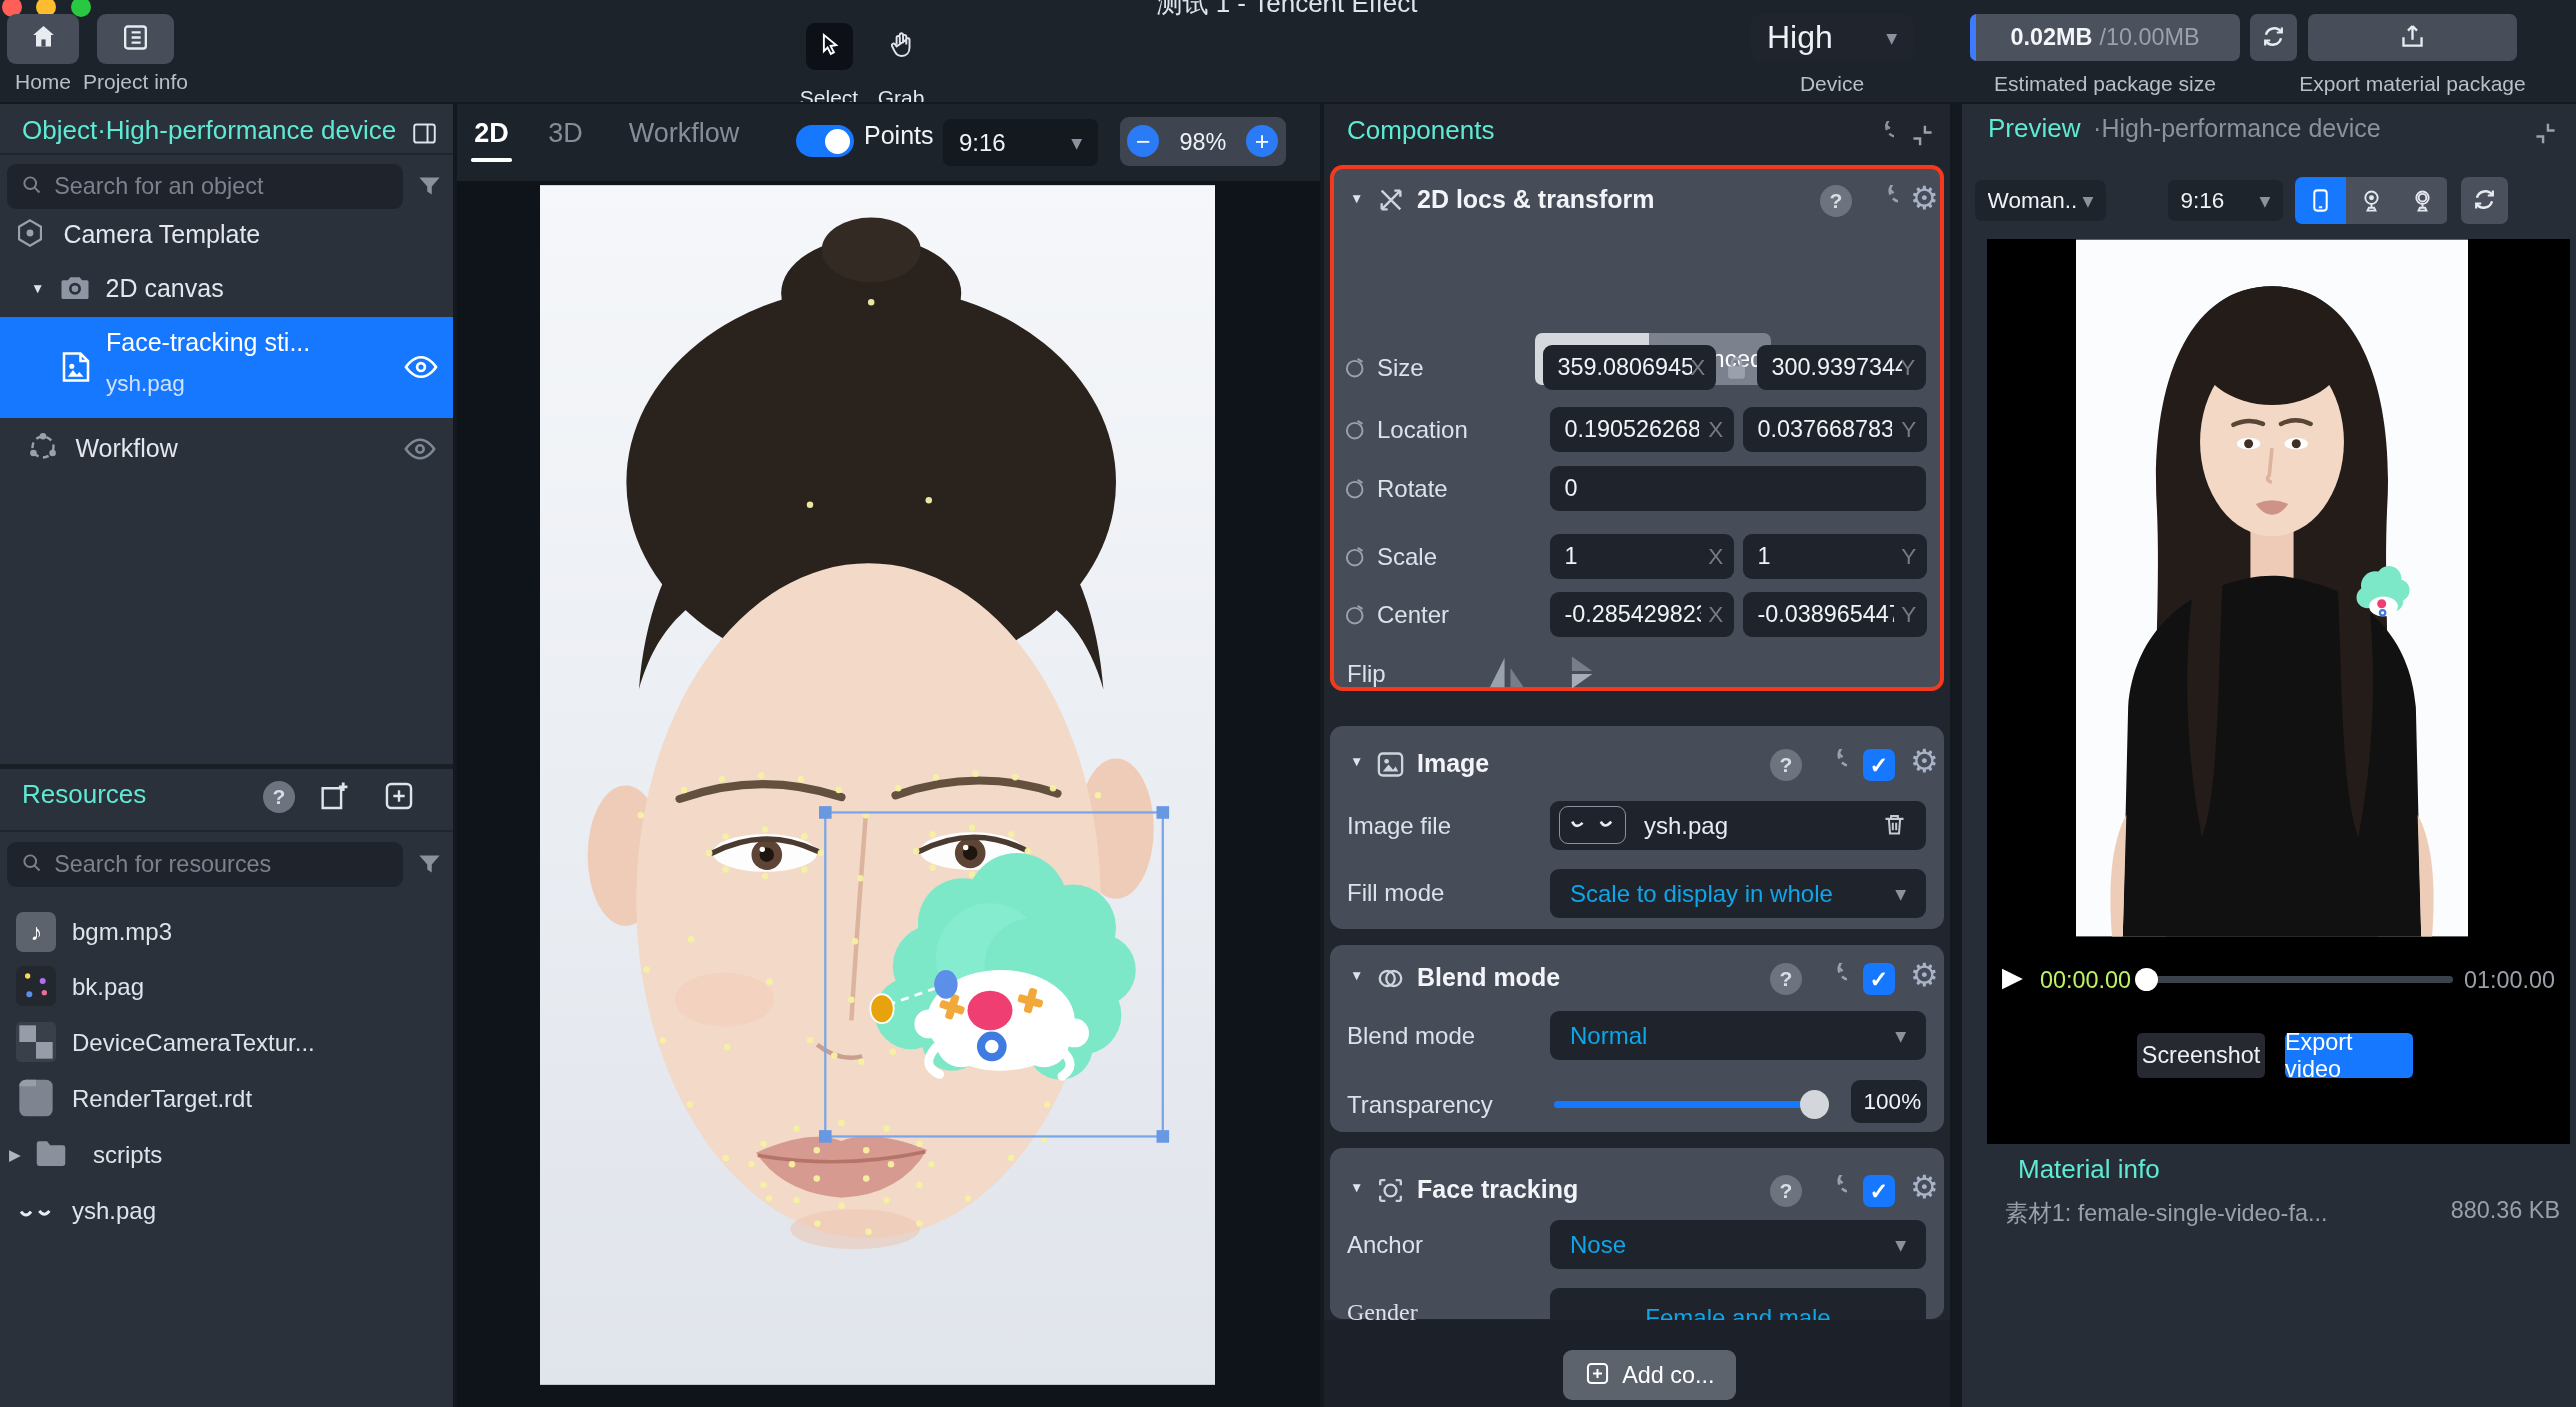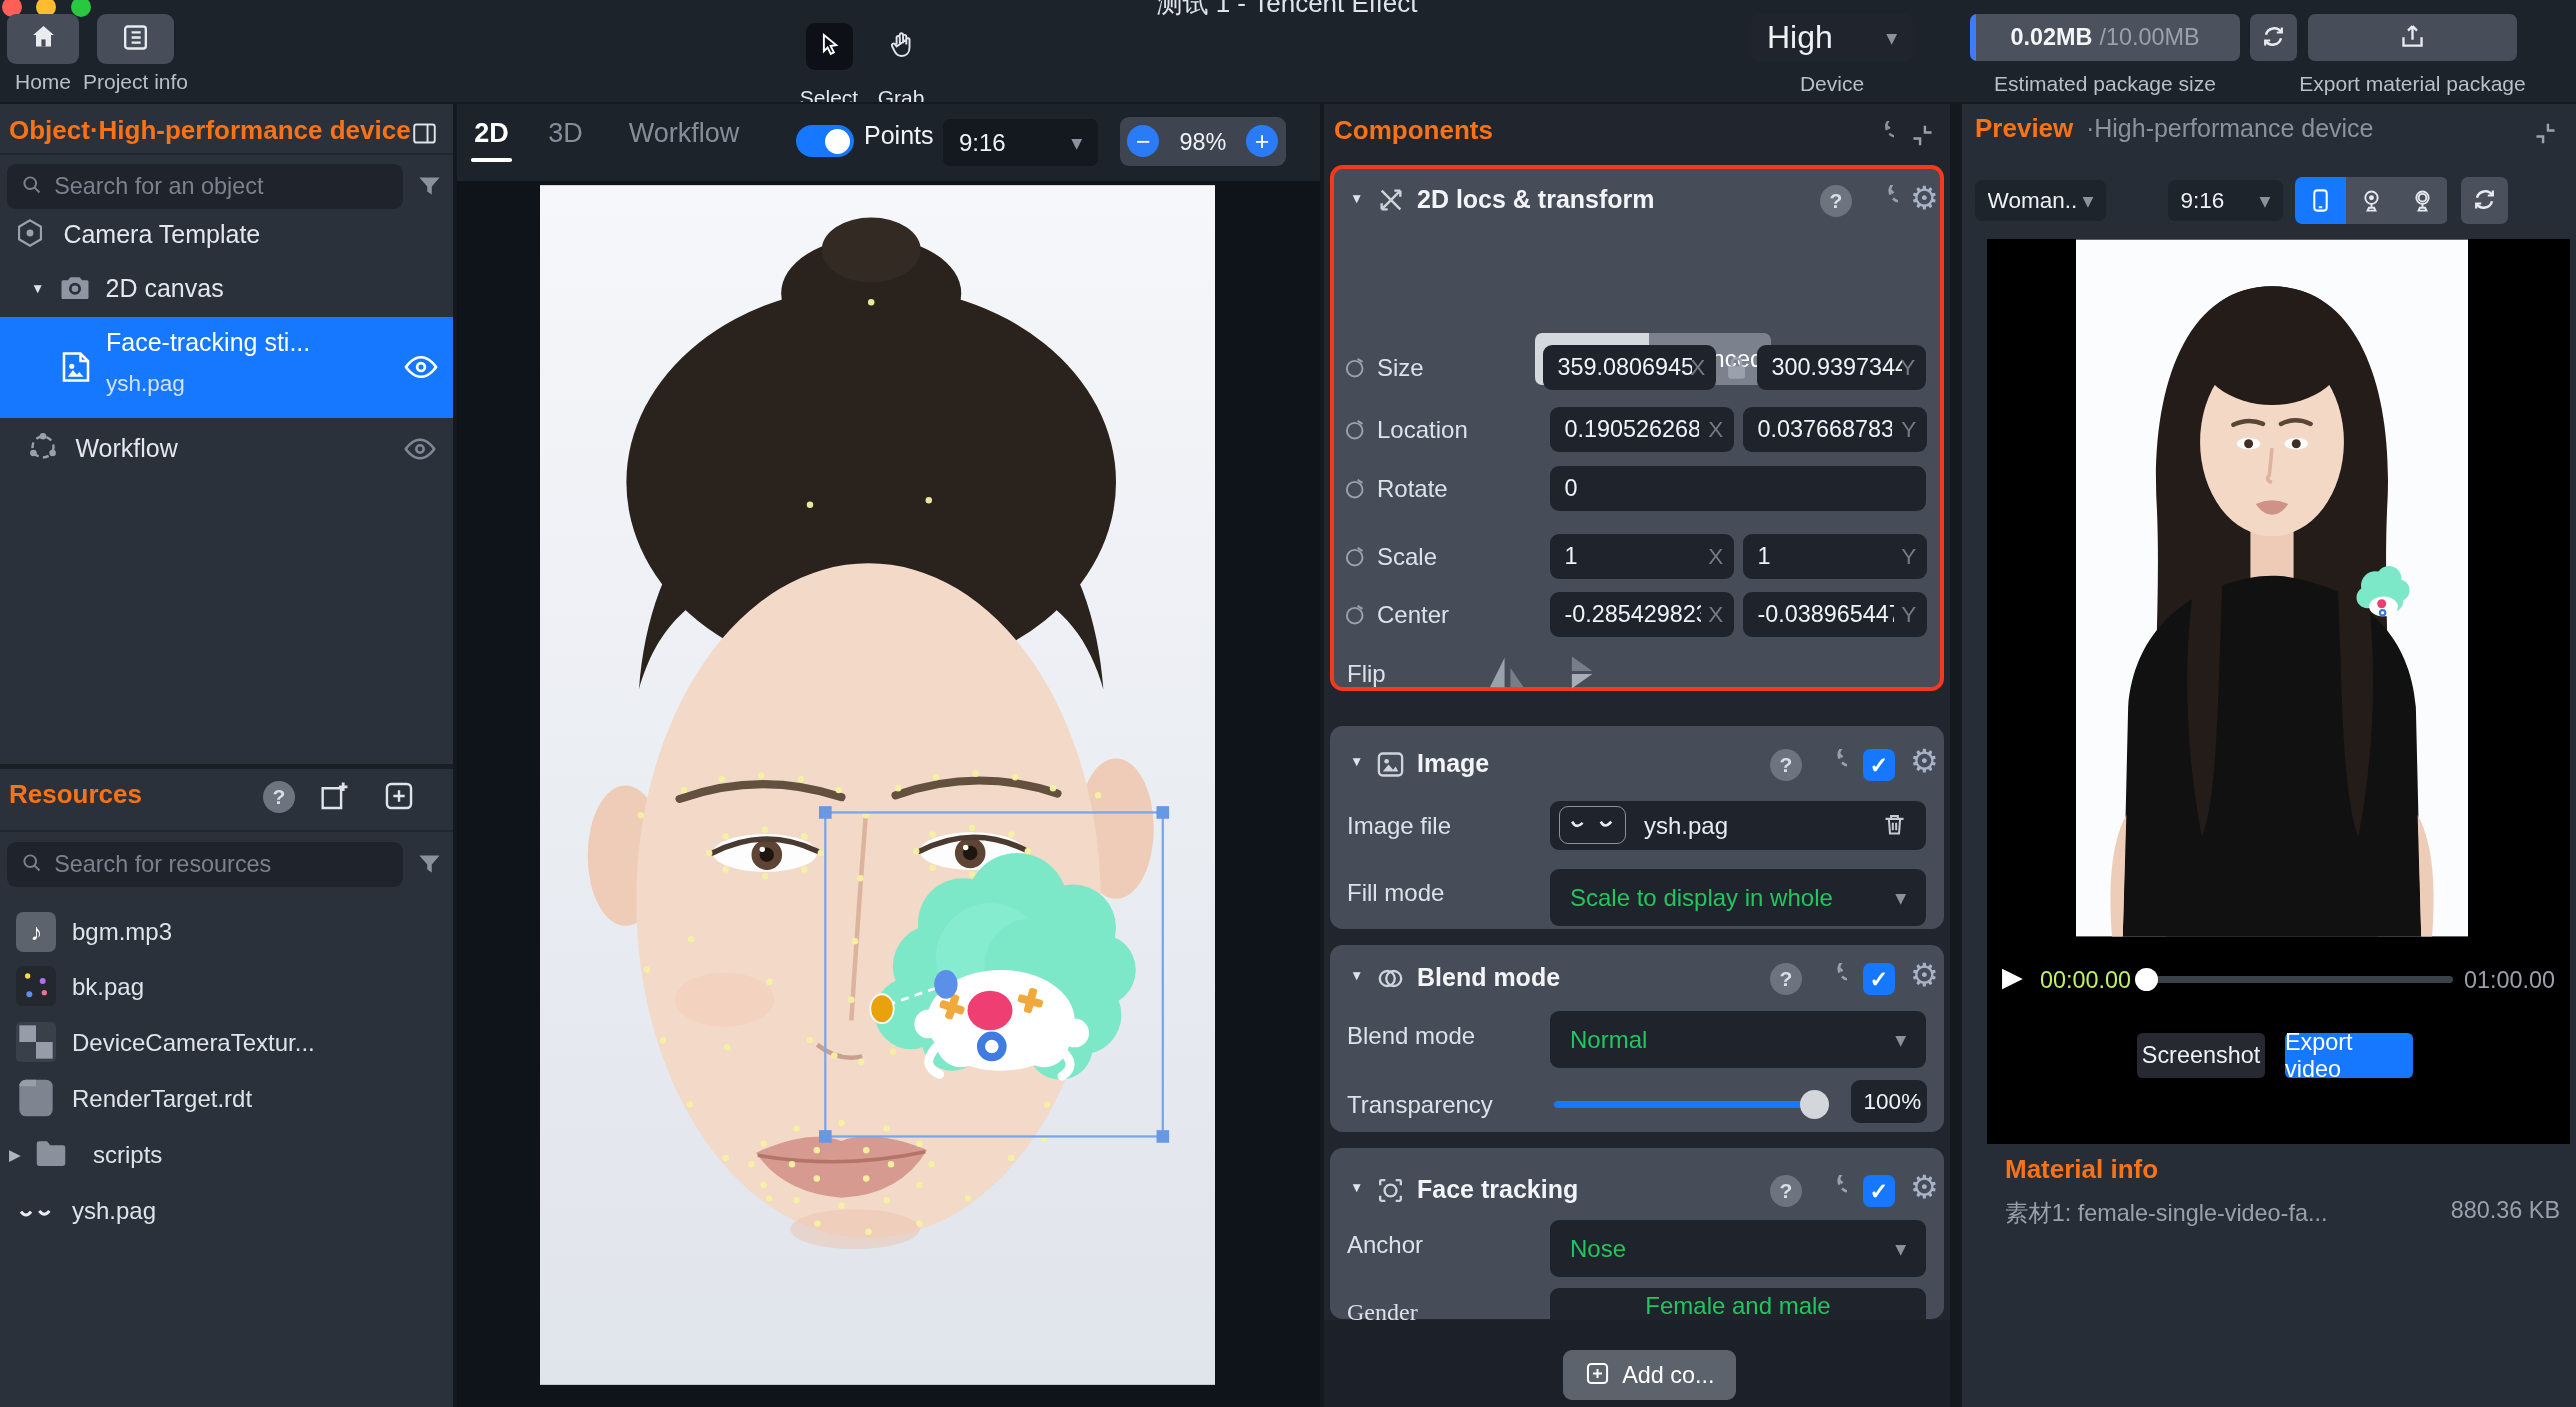--- a/index.html
+++ b/index.html
@@ -1,33 +1,33 @@
 <!DOCTYPE html>
 <html style="font-size:14.4px"><head>
 <meta charset="utf-8">
 <style>
   html,body{margin:0;padding:0;background:#14191f;font-family:"Liberation Sans",sans-serif;}
   #root{position:relative;width:2576px;height:1408px;overflow:hidden;background:#171c23;color:#e7eaf0;}
   .a{position:absolute;}
   .f{display:flex;align-items:center;}
   .btn{background:#474e59;border-radius:9px;}
   .cap{font-size:21px;color:#b9bfc9;text-align:center;}
-  .ttl{font-size:26px;font-weight:700;color:#f97316;white-space:nowrap;}
+  .ttl{font-size:26px;font-weight:400;color:#5eead4;white-space:nowrap;margin-left:13px;}
   .srch{background:#1f242c;border-radius:9px;display:flex;align-items:center;padding:0 12.6px;}
   .srch input{background:transparent;border:none;outline:none;color:#c6ccd6;font-size:23.4px;font-family:"Liberation Sans",sans-serif;width:100%;}
   .srch input::placeholder{color:#7b828e;}
   .treetxt{font-size:25px;color:#e4e8ee;white-space:nowrap;}
   .restxt{font-size:24px;color:#dfe3ea;white-space:nowrap;}
   .card{position:absolute;left:1330px;width:614px;background:#464c58;border-radius:12.6px;box-sizing:border-box;}
   .secttl{font-size:25px;font-weight:700;color:#f2f4f8;white-space:nowrap;}
   .rowlbl{position:absolute;height:45px;display:flex;align-items:center;font-size:24px;color:#dde2ea;white-space:nowrap;}
   .numb{position:absolute;height:45px;background:#1f242c;border-radius:9px;display:flex;align-items:center;overflow:hidden;box-sizing:border-box;}
   .val{font-size:23.4px;color:#f0f3f7;padding-left:14.4px;white-space:nowrap;overflow:hidden;}
   .sfx{position:absolute;right:10.8px;top:50%;transform:translateY(-50%);color:#747c88;font-size:22.5px;}
-  .ddl{position:absolute;height:57px;background:#1f242c;border-radius:9px;display:flex;align-items:center;justify-content:space-between;font-size:24px;color:#22c55e;padding:4px 20px;box-sizing:border-box;white-space:nowrap;}
+  .ddl{position:absolute;height:49px;background:#1f242c;border-radius:9px;display:flex;align-items:center;justify-content:space-between;font-size:24px;color:#0ea5e9;padding:16px 20px;box-sizing:border-box;white-space:nowrap;}
   .chv::before{content:"▾";} .chv{color:#8b929e;font-size:21.6px;margin-left:12.6px;}
   .tri::before{content:"▼";} .tri{font-size:13.5px;color:#dfe3ea;}
   .trir::before{content:"▶";} .trir{font-size:15.3px;color:#aeb5bf;}
   .gear::before{content:"⚙";} .gear{font-size:32px;color:#a9b3c8;line-height:1;}
   .qm::before{content:"?";} .qm{width:32px;height:32px;border-radius:50%;background:#6d747f;color:#d9dde4;font-size:21px;font-weight:700;display:flex;align-items:center;justify-content:center;}
   .cbx::before{content:"✓";} .cbx{width:32px;height:32px;border-radius:7.2px;background:#1677ff;color:#fff;font-size:22.5px;font-weight:700;display:flex;align-items:center;justify-content:center;}
   .note::before{content:"♪";}
   .play::before{content:"▶";}
   .seg{height:47px;display:flex;align-items:center;justify-content:center;}
 </style>

